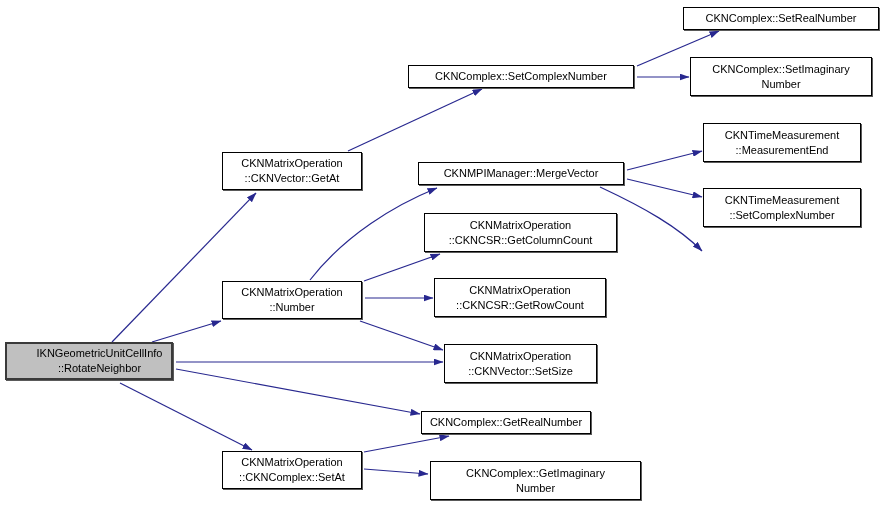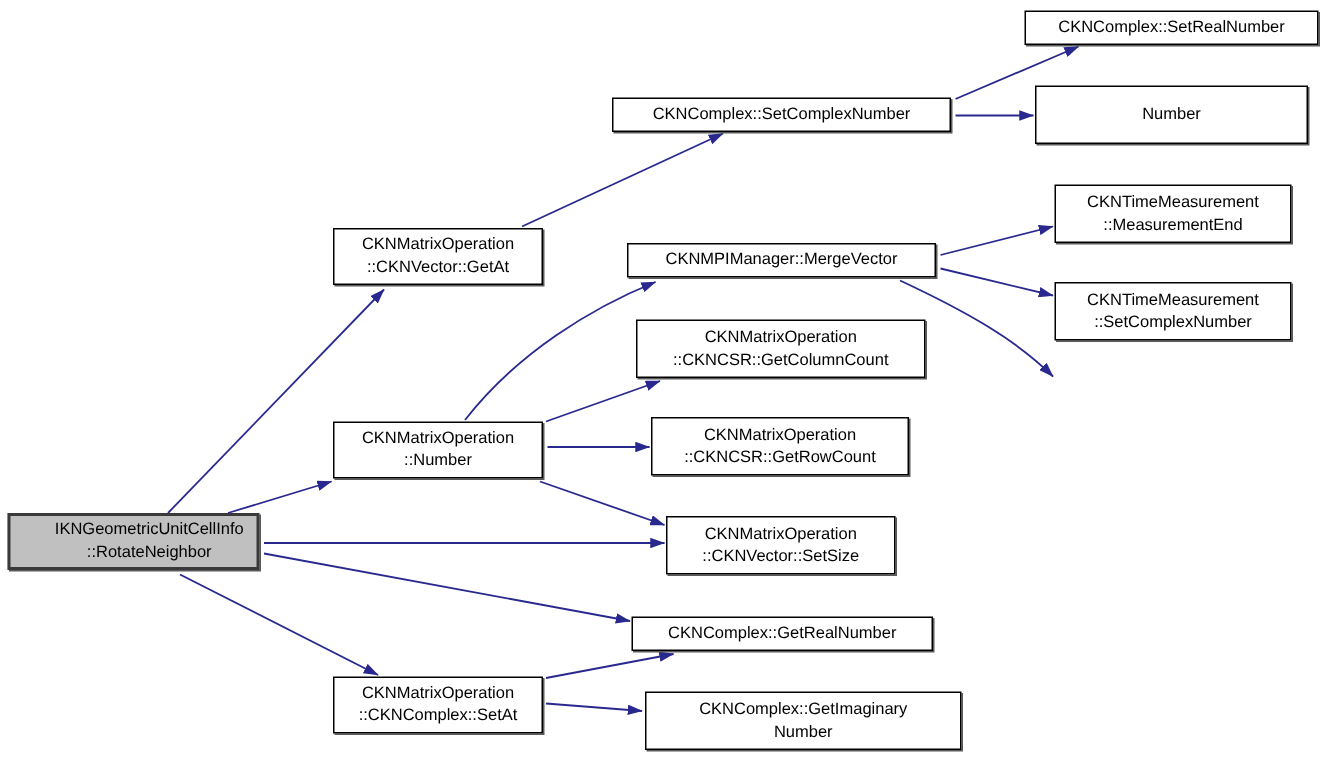--- a/index.html
+++ b/index.html
@@ -104,34 +104,35 @@
   <div class="node" style="left:434px;top:278px;width:172px;height:39px">
     <span>CKNMatrixOperation</span>
     <span>::CKNCSR::GetRowCount</span>
   </div>
 
   <div class="node" style="left:444px;top:344px;width:153px;height:39px">
     <span>CKNMatrixOperation</span>
     <span>::CKNVector::SetSize</span>
   </div>
 
-  <div class="node" style="left:421px;top:411px;width:201px;height:23px">
+  <div class="node" style="left:421px;top:411px;width:170px;height:23px">
     <span>CKNComplex::GetRealNumber</span>
   </div>
 
   <div class="node" style="left:430px;top:461px;width:211px;height:39px">
     <span>CKNComplex::GetImaginary</span>
     <span>Number</span>
   </div>
 
   <div class="node" style="left:683px;top:7px;width:196px;height:23px">
     <span>CKNComplex::SetRealNumber</span>
   </div>
 
   <div class="node" style="left:690px;top:57px;width:182px;height:39px">
+    <span>CKNComplex::SetImaginary</span>
     <span>Number</span>
   </div>
 
   <div class="node" style="left:703px;top:123px;width:158px;height:39px">
     <span>CKNTimeMeasurement</span>
     <span>::MeasurementEnd</span>
   </div>
 
   <div class="node" style="left:703px;top:188px;width:158px;height:39px">
     <span>CKNTimeMeasurement</span>

